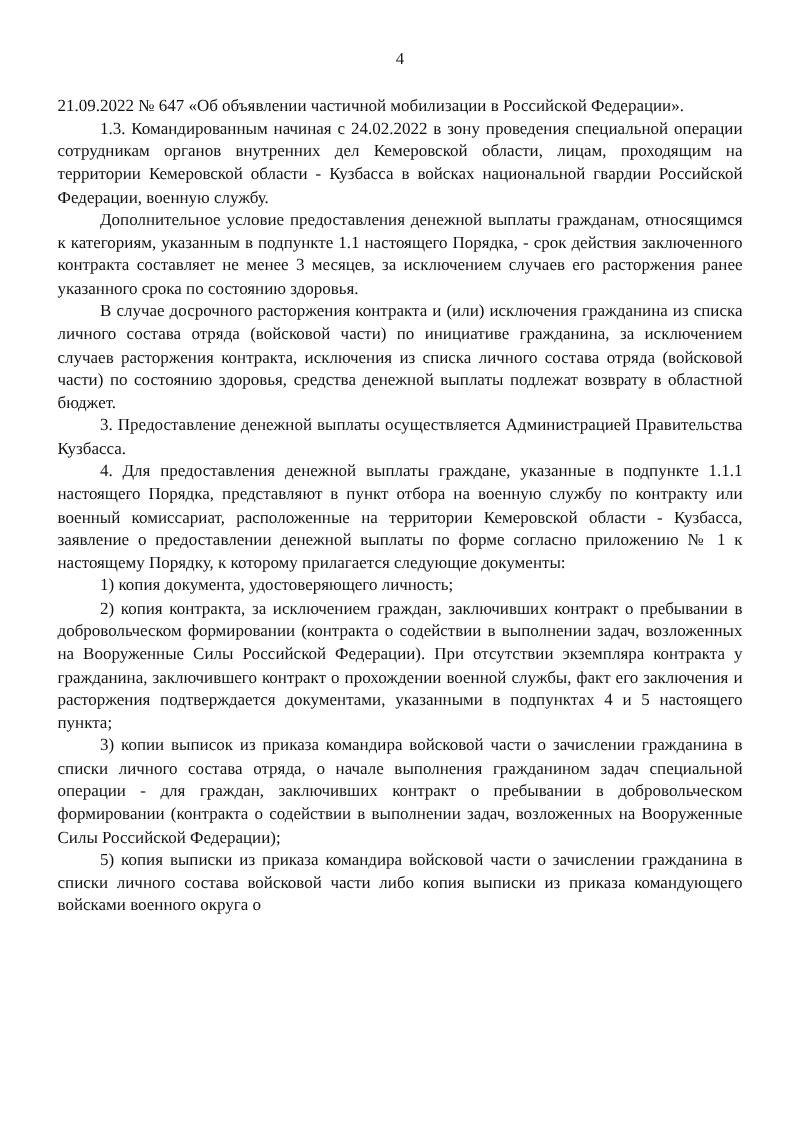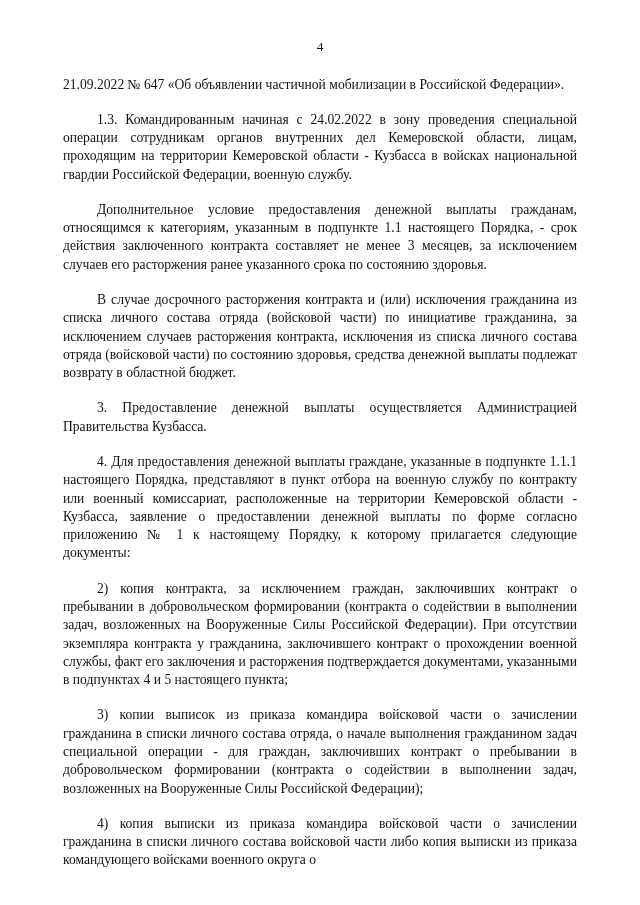--- a/index.html
+++ b/index.html
@@ -22,21 +22,21 @@
     background: #ffffff;
   }
   .page-number {
     text-align: center;
     font-size: 13.5px;
     line-height: 1;
     margin: 0 0 22px 0;
     color: #1a1a1a;
   }
   .body-text p {
-    margin: 17px;
+    margin: 0;
     font-size: 13.6px;
     line-height: 1.345;
     text-align: justify;
     text-justify: inter-word;
     color: #111111;
     hyphens: none;
   }
   .body-text p.indent {
     text-indent: 34px;
   }
@@ -51,18 +51,19 @@
 
   <div class="page-number">4</div>
 
   <div class="body-text">
     <p class="noindent">21.09.2022 № 647 «Об объявлении частичной мобилизации в Российской Федерации».</p>
     <p class="indent">1.3. Командированным начиная с 24.02.2022 в зону проведения специальной операции сотрудникам органов внутренних дел Кемеровской области, лицам, проходящим на территории Кемеровской области - Кузбасса в войсках национальной гвардии Российской Федерации, военную службу.</p>
     <p class="indent">Дополнительное условие предоставления денежной выплаты гражданам, относящимся к категориям, указанным в подпункте 1.1 настоящего Порядка, - срок действия заключенного контракта составляет не менее 3 месяцев, за исключением случаев его расторжения ранее указанного срока по состоянию здоровья.</p>
     <p class="indent">В случае досрочного расторжения контракта и (или) исключения гражданина из списка личного состава отряда (войсковой части) по инициативе гражданина, за исключением случаев расторжения контракта, исключения из списка личного состава отряда (войсковой части) по состоянию здоровья, средства денежной выплаты подлежат возврату в областной бюджет.</p>
     <p class="indent">3. Предоставление денежной выплаты осуществляется Администрацией Правительства Кузбасса.</p>
     <p class="indent">4. Для предоставления денежной выплаты граждане, указанные в подпункте 1.1.1 настоящего Порядка, представляют в пункт отбора на военную службу по контракту или военный комиссариат, расположенные на территории Кемеровской области - Кузбасса, заявление о предоставлении денежной выплаты по форме согласно приложению № 1 к настоящему Порядку, к которому прилагается следующие документы:</p>
+    <p class="indent">1) копия документа, удостоверяющего личность;</p>
     <p class="indent">2) копия контракта, за исключением граждан, заключивших контракт о пребывании в добровольческом формировании (контракта о содействии в выполнении задач, возложенных на Вооруженные Силы Российской Федерации). При отсутствии экземпляра контракта у гражданина, заключившего контракт о прохождении военной службы, факт его заключения и расторжения подтверждается документами, указанными в подпунктах 4 и 5 настоящего пункта;</p>
     <p class="indent">3) копии выписок из приказа командира войсковой части о зачислении гражданина в списки личного состава отряда, о начале выполнения гражданином задач специальной операции - для граждан, заключивших контракт о пребывании в добровольческом формировании (контракта о содействии в выполнении задач, возложенных на Вооруженные Силы Российской Федерации);</p>
-    <p class="indent">4) копия выписки из приказа командира войсковой части о зачислении гражданина в списки личного состава войсковой части либо копия выписки из приказа командующего войсками военного округа о</p>
+    <p class="indent">5) копия выписки из приказа командира войсковой части о зачислении гражданина в списки личного состава войсковой части либо копия выписки из приказа командующего войсками военного округа о</p>
   </div>
 
 </div>
 
 </body></html>

